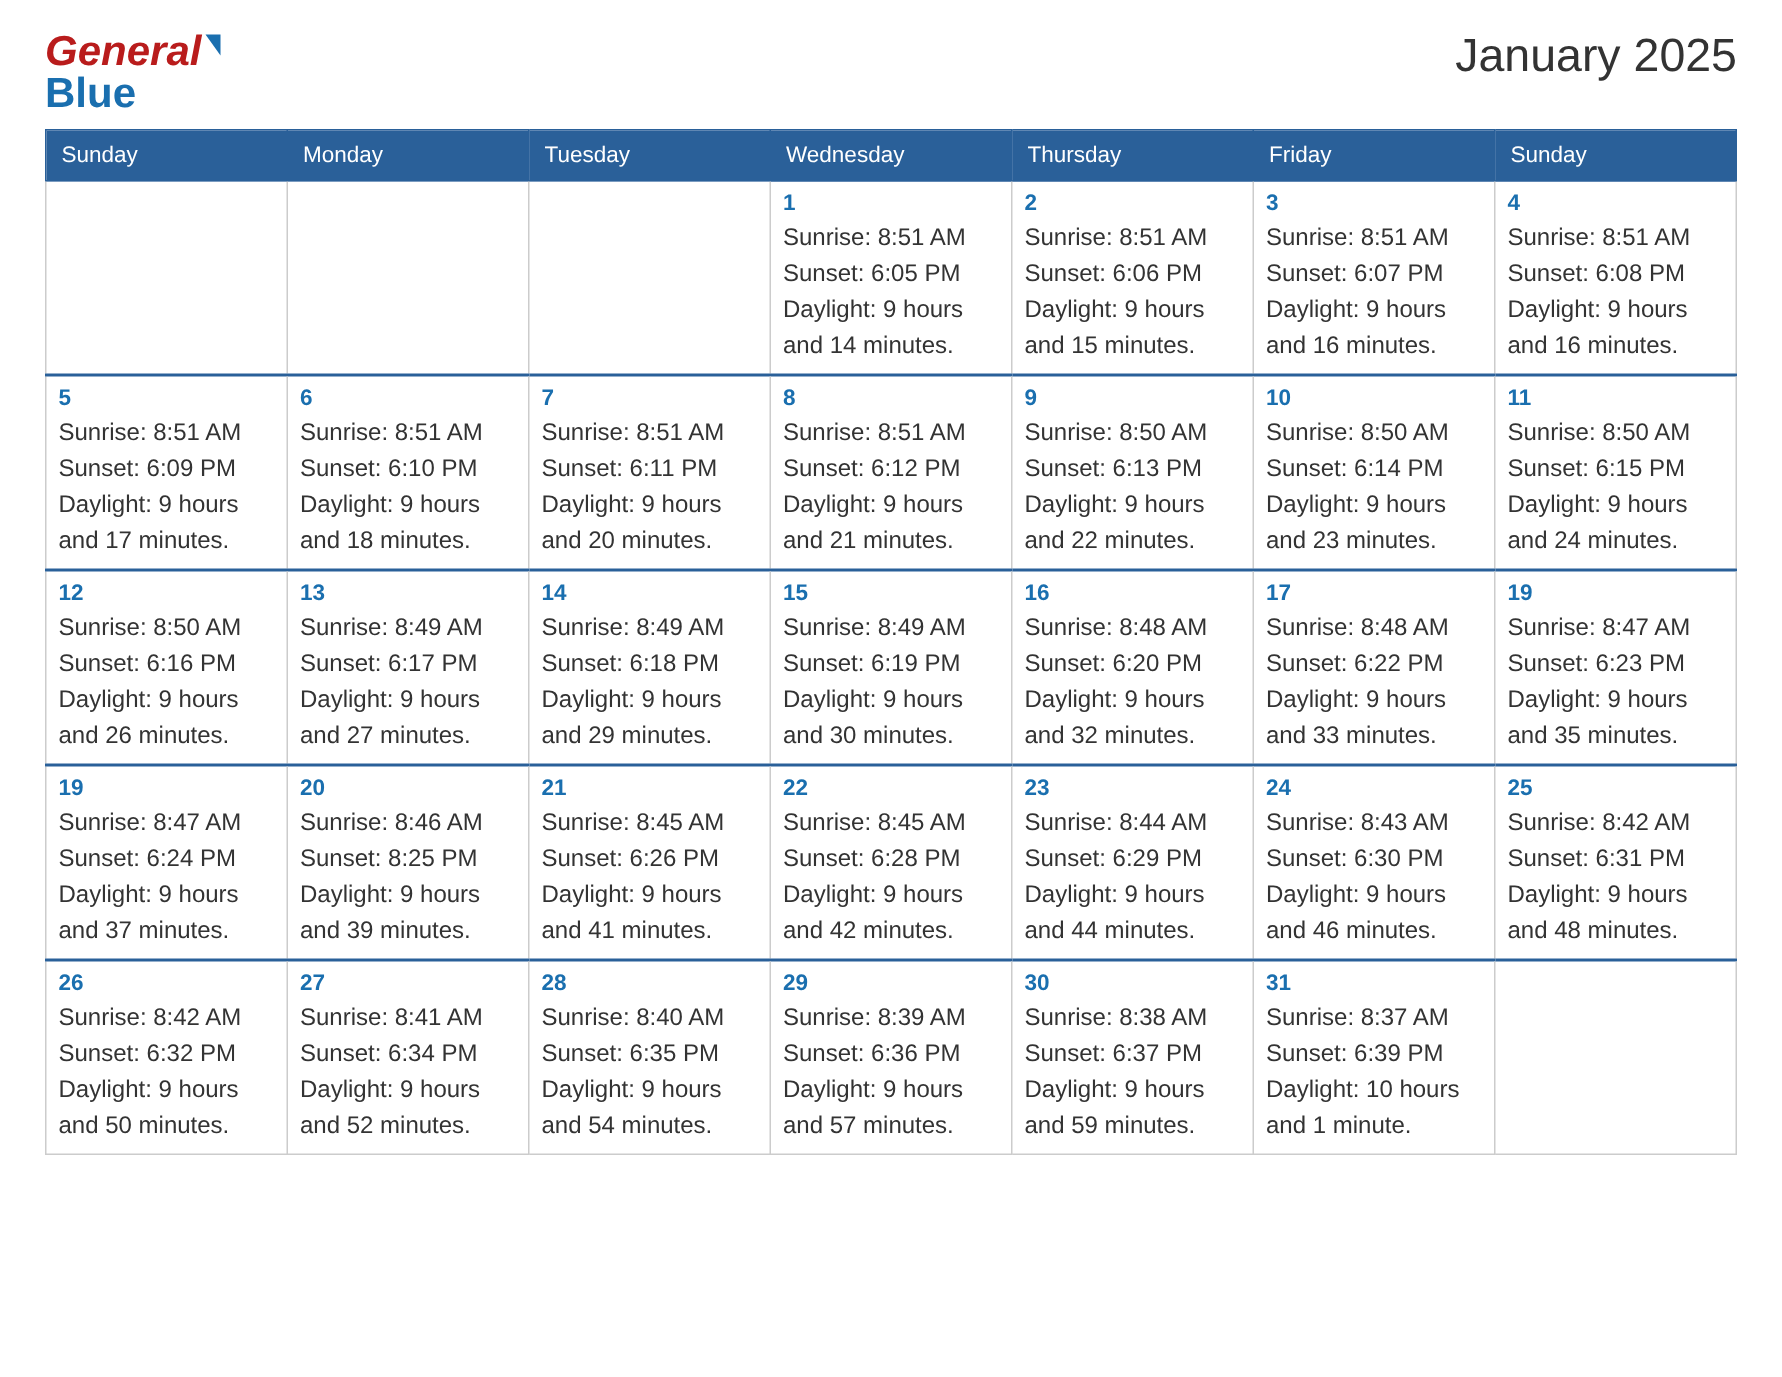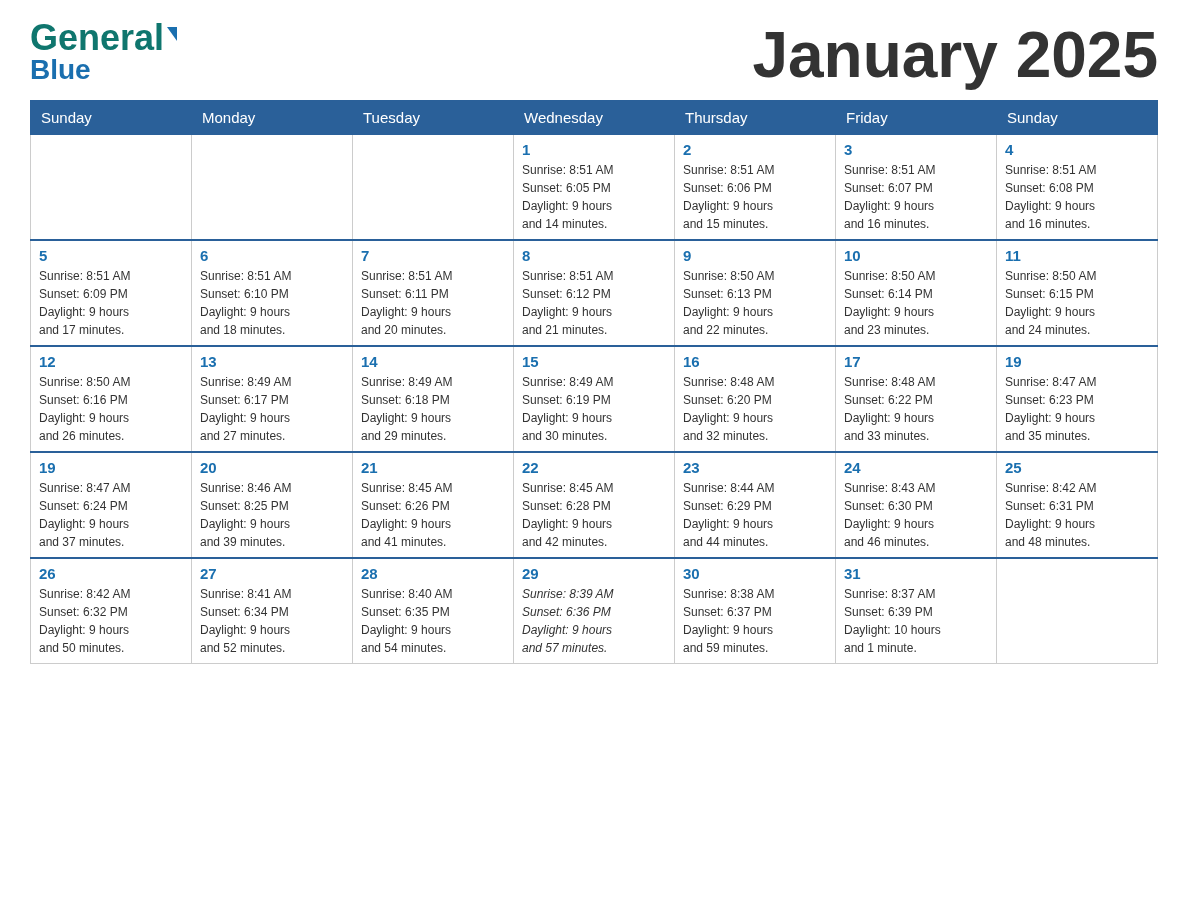--- a/index.html
+++ b/index.html
@@ -15,24 +15,25 @@
       justify-content: space-between;
       align-items: flex-start;
       margin-bottom: 10px;
     }
     .logo {
       display: flex;
       flex-direction: column;
       align-items: flex-start;
     }
     .logo-general {
-      font-size: 36px;
+      font-size: 28px;
       font-weight: bold;
-      color: #0f766e;
+      color: #b91c1c;
       line-height: 1;
+      font-style: italic;
     }
     .logo-blue {
       font-size: 28px;
       font-weight: bold;
       color: #1a6faf;
       line-height: 1;
     }
     .logo-triangle {
       display: inline-block;
       width: 0;
@@ -42,22 +43,22 @@
       border-top: 14px solid #1a6faf;
       margin-left: 3px;
       vertical-align: middle;
       position: relative;
       top: -4px;
     }
     .title-section {
       text-align: right;
     }
     .month-title {
-      font-size: 64px;
-      font-weight: bold;
+      font-size: 31px;
+      font-weight: normal;
       color: #333;
       line-height: 1.1;
     }
     .location-title {
       font-size: 22px;
       color: #333;
       margin-top: 4px;
     }
     .calendar {
       width: 100%;
@@ -84,21 +85,21 @@
       height: 105px;
     }
     .day-num {
       font-size: 15px;
       font-weight: bold;
       color: #1a6faf;
       display: block;
       margin-bottom: 3px;
     }
     .day-info {
-      font-size: 12px;
+      font-size: 16px;
       color: #333;
       line-height: 1.5;
     }
     .empty-cell {
       background: #fff;
     }
     .row-divider td {
       border-top: 2px solid #2a6099;
     }
   </style>
@@ -334,21 +335,21 @@
         </td>
         <td>
           <span class="day-num">28</span>
           <div class="day-info" style="white-space: pre-line;">Sunrise: 8:40 AM
 Sunset: 6:35 PM
 Daylight: 9 hours
 and 54 minutes.</div>
         </td>
         <td>
           <span class="day-num">29</span>
-          <div class="day-info" style="white-space: pre-line; font-style: italic;">Sunrise: 8:39 AM
+          <div class="day-info" style="white-space: pre-line;">Sunrise: 8:39 AM
 Sunset: 6:36 PM
 Daylight: 9 hours
 and 57 minutes.</div>
         </td>
         <td>
           <span class="day-num">30</span>
           <div class="day-info" style="white-space: pre-line;">Sunrise: 8:38 AM
 Sunset: 6:37 PM
 Daylight: 9 hours
 and 59 minutes.</div>

